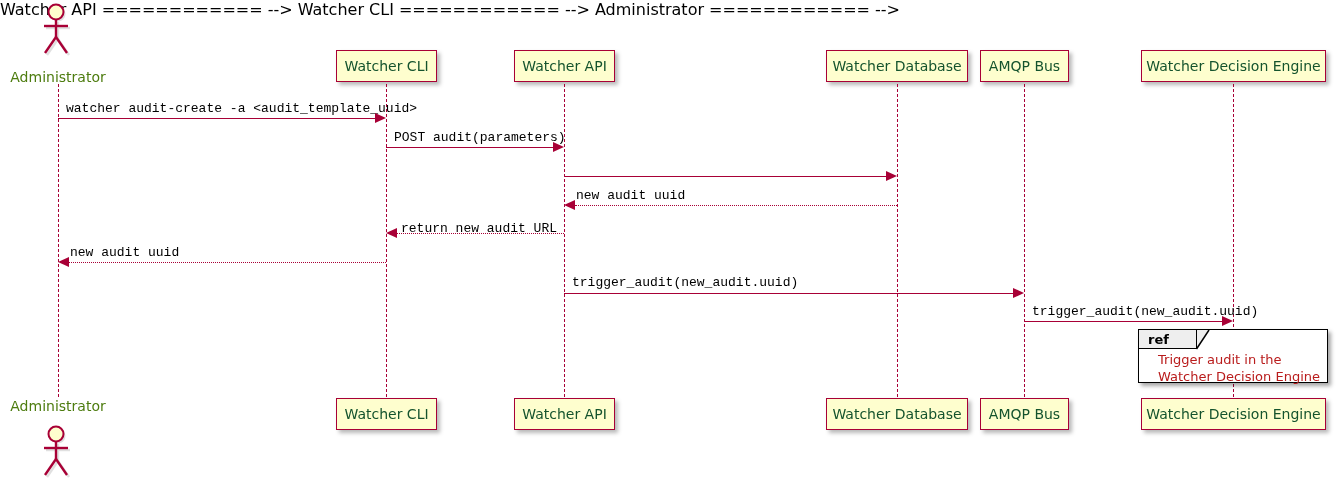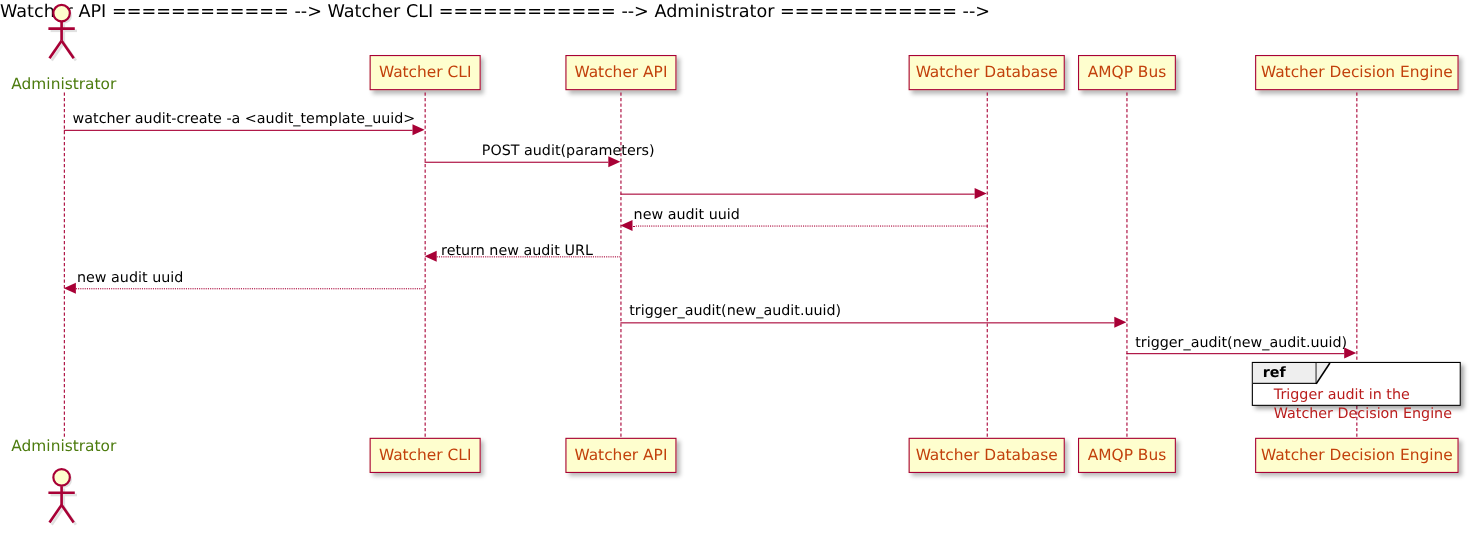--- a/index.html
+++ b/index.html
@@ -26,41 +26,42 @@
     position: absolute;
     background: #FEFECE;
     border: 1.5px solid #A80036;
     box-shadow: 3px 3px 4px rgba(0,0,0,0.28);
     box-sizing: border-box;
     height: 32px;
     display: flex;
     align-items: center;
     justify-content: center;
     font-size: 14px;
-    color: #c2410c;
+    color: #14532d;
     white-space: nowrap;
     padding: 0 9px;
   }
   .actor-label {
     position: absolute;
     font-size: 14px;
     color: #4d7c0f;
     white-space: nowrap;
     text-align: center;
   }
   .actor-fig {
     position: absolute;
     width: 40px;
     height: 54px;
   }
   .msg-label {
     position: absolute;
     font-size: 13px;
     color: #000000;
     white-space: nowrap;
+    font-family: Liberation Mono, monospace;
   }
   .arrow-line {
     position: absolute;
     height: 0;
     border-top: 1.5px solid #A80036;
   }
   .arrow-line.dotted {
     border-top: 1.5px dotted #A80036;
   }
   .arrow-head {
@@ -166,21 +167,21 @@
   <div class="lifeline" style="left:897px;"></div>
   <div class="lifeline" style="left:1024px;"></div>
   <div class="lifeline" style="left:1233px;"></div>
 
   
   <div class="msg-label" style="left:66px; top:101px;">watcher audit-create -a &lt;audit_template_uuid&gt;</div>
   <div class="arrow-line" style="left:58px; top:118px; width:317px;"></div>
   <div class="arrow-head right" style="left:375px; top:113px;"></div>
 
   
-  <div class="msg-label" style="left:394px; top:130px;margin-left:44px;">POST audit(parameters)</div>
+  <div class="msg-label" style="left:394px; top:130px;">POST audit(parameters)</div>
   <div class="arrow-line" style="left:386px; top:147px; width:167px;"></div>
   <div class="arrow-head right" style="left:553px; top:142px;"></div>
 
   
   <div class="arrow-line" style="left:564px; top:176px; width:322px;"></div>
   <div class="arrow-head right" style="left:886px; top:171px;"></div>
 
    Watcher API ============ --&gt;
   <div class="msg-label" style="left:576px; top:188px;">new audit uuid</div>
   <div class="arrow-line dotted" style="left:575px; top:205px; width:322px;"></div>
@@ -200,21 +201,21 @@
   <div class="msg-label" style="left:572px; top:275px;">trigger_audit(new_audit.uuid)</div>
   <div class="arrow-line" style="left:564px; top:293px; width:449px;"></div>
   <div class="arrow-head right" style="left:1013px; top:288px;"></div>
 
   
   <div class="msg-label" style="left:1032px; top:304px;">trigger_audit(new_audit.uuid)</div>
   <div class="arrow-line" style="left:1024px; top:321px; width:198px;"></div>
   <div class="arrow-head right" style="left:1222px; top:316px;"></div>
 
   
-  <div class="ref-box" style="left:1138px; top:329px; width:190px; height:40px;">
+  <div class="ref-box" style="left:1138px; top:329px; width:190px; height:54px;">
     <div class="ref-tab" style="width:58px;">
       <span>ref</span>
     </div>
     <div class="ref-tab-corner" style="left:58px; top:0;
          border-top:19px solid #EEEEEE; border-right:12px solid transparent;"></div>
     <svg style="position:absolute; left:56px; top:0; width:16px; height:21px;">
       <line x1="1.5" y1="19" x2="14" y2="0" stroke="#000000" stroke-width="1.5"></line>
     </svg>
     <div class="ref-body">
       <div>Trigger audit in the</div>

